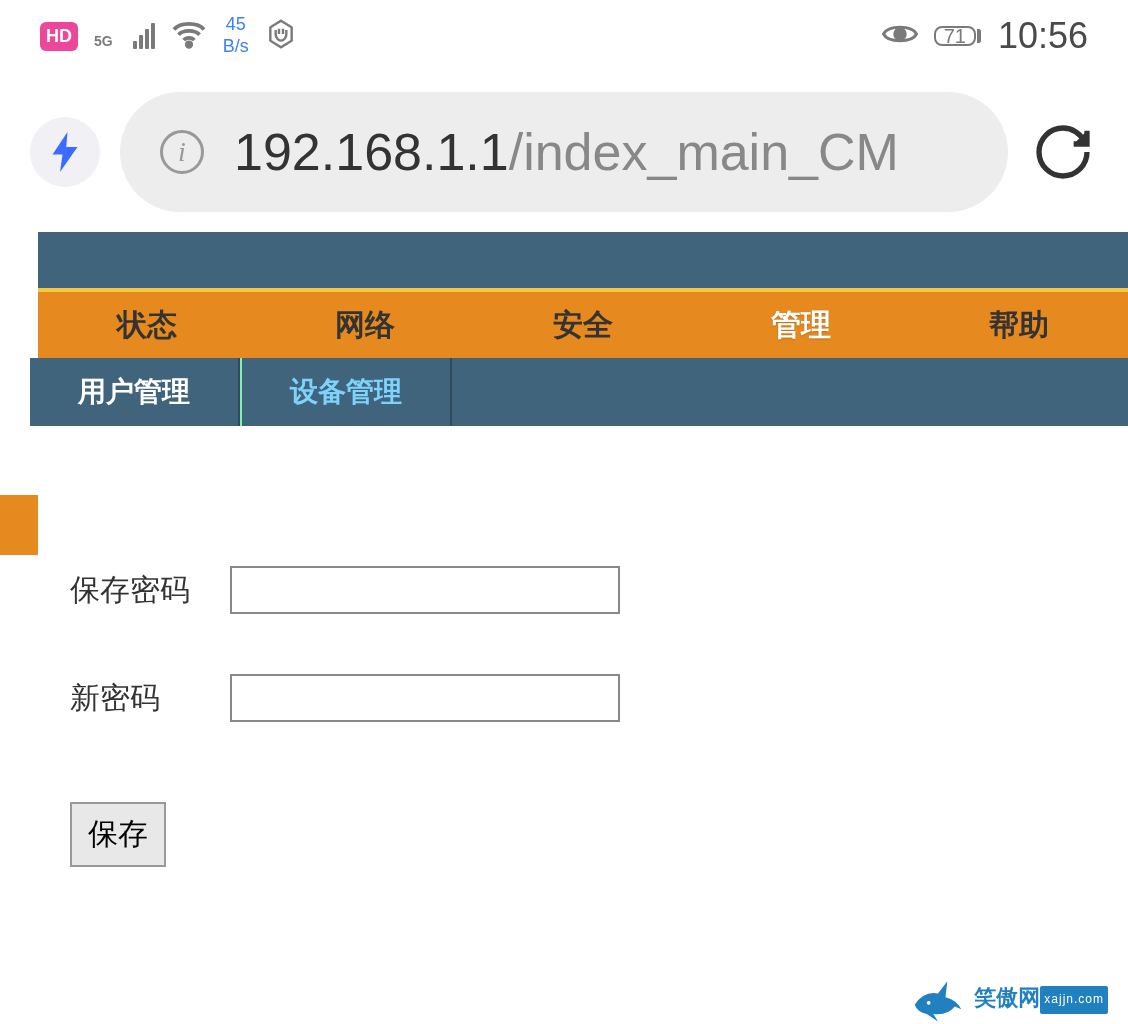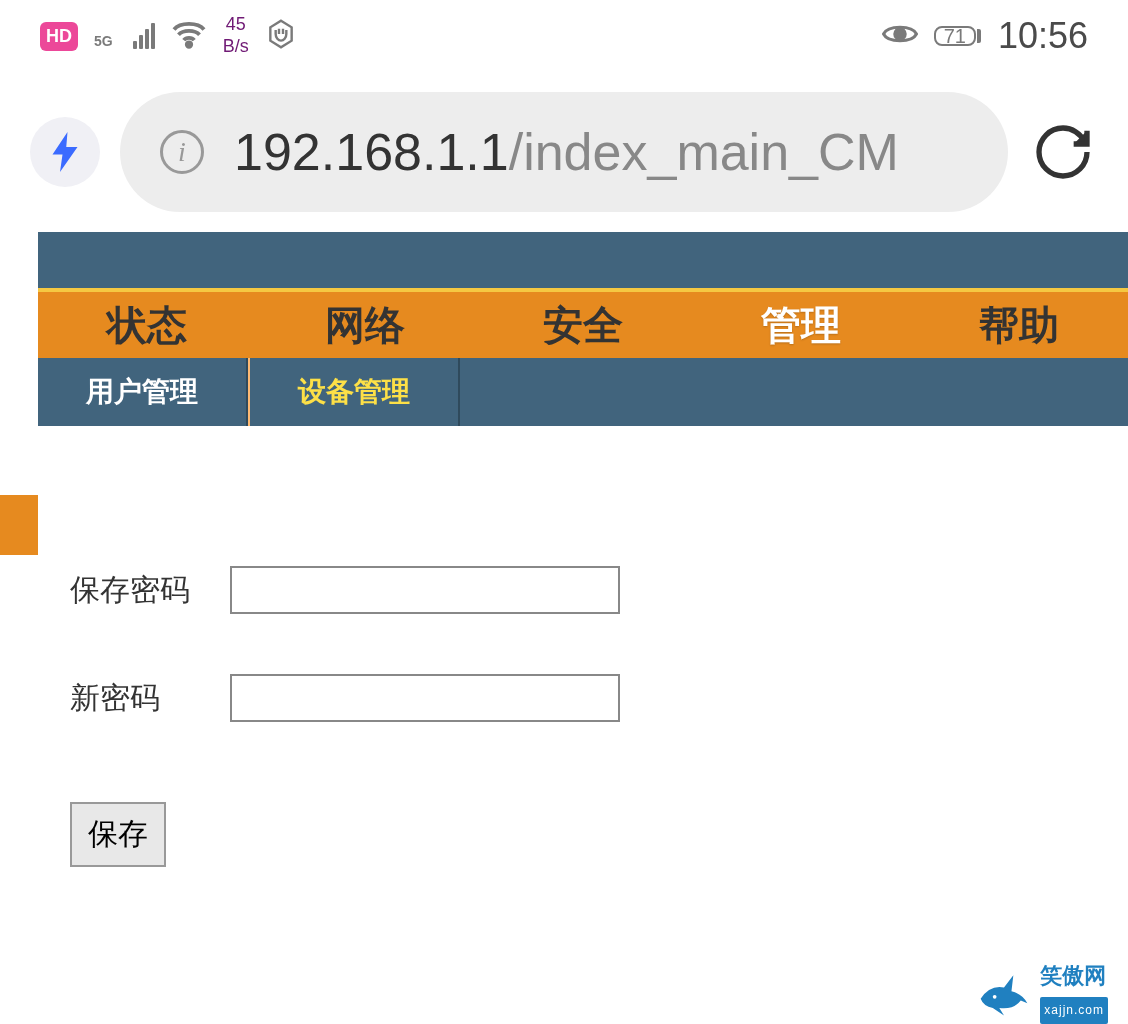--- a/index.html
+++ b/index.html
@@ -59,21 +59,21 @@
       width: 4px;
       background: #7a7a7a;
       border-radius: 1px;
     }
     .wifi-icon svg {
       width: 36px;
       height: 36px;
     }
     .speed-text {
       font-size: 18px;
-      color: #701a75;
+      color: #3b82f6;
       line-height: 1.2;
       text-align: center;
     }
     .hand-icon svg {
       width: 32px;
       height: 32px;
     }
     .eye-icon svg {
       width: 36px;
       height: 28px;
@@ -207,46 +207,46 @@
     .main-nav {
       display: flex;
       background: #e68a1f;
       margin-left: 38px;
       height: 66px;
       align-items: center;
     }
     .main-nav-item {
       flex: 1;
       text-align: center;
-      font-size: 40px;
+      font-size: 30px;
       font-weight: bold;
       color: #333;
       padding: 14px 0;
       cursor: pointer;
     }
     .main-nav-item.active {
       color: #fff;
       text-shadow: 0 1px 2px rgba(0,0,0,0.2);
     }
     
     .sub-nav {
       display: flex;
       background: #41647d;
-      margin-left: 38px;
+      margin-left: 30px;
       height: 68px;
       align-items: stretch;
     }
     .sub-nav-item {
       padding: 0 48px;
       display: flex;
       align-items: center;
       font-size: 28px;
       font-weight: bold;
-      color: #fde047;
-      border-left: 2px solid #fdba74;
+      color: #7dd3fc;
+      border-left: 2px solid #86efac;
       border-right: 2px solid #2f4a5c;
       cursor: pointer;
     }
     .sub-nav-item:first-child {
       border-left: none;
     }
     .sub-nav-item.active {
       color: #fff;
     }
     
@@ -290,23 +290,22 @@
       display: flex;
       align-items: center;
       gap: 8px;
     }
     .watermark svg {
       width: 56px;
       height: 48px;
     }
     .watermark-text {
       display: flex;
-      flex-direction: column;
+      flex-direction: row;
       line-height: 1.1;
-      gap: 9px;
     }
     .watermark-cn {
       font-size: 22px;
       font-weight: bold;
       color: #2080c0;
     }
     .watermark-en {
       font-size: 12px;
       background: #2080c0;
       color: #fff;

